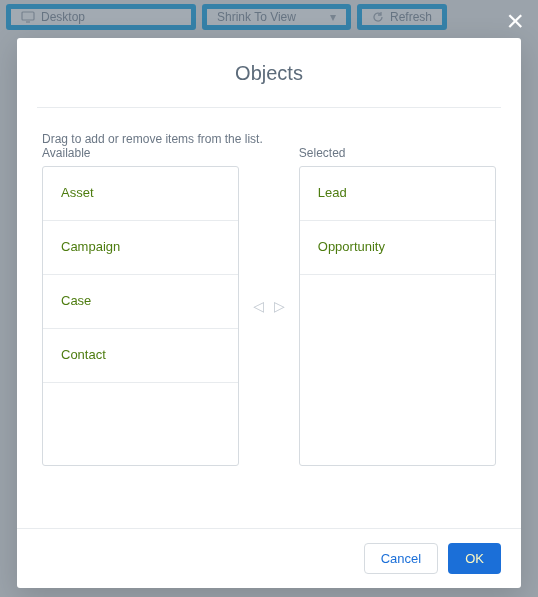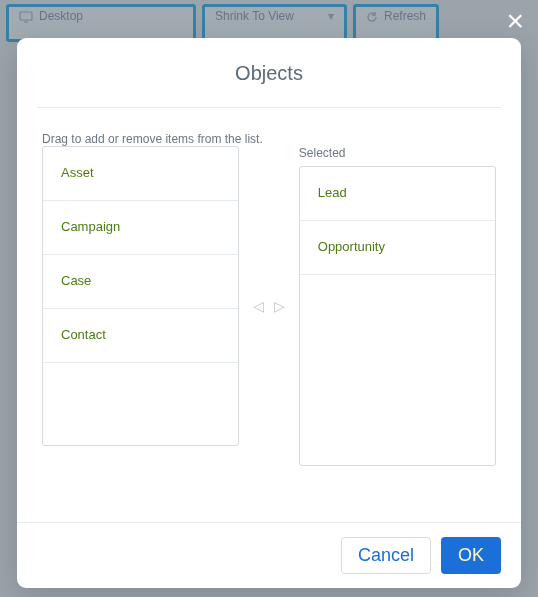--- a/index.html
+++ b/index.html
@@ -23,47 +23,47 @@
     }
     
     .backdrop-toolbar {
       display: flex;
       gap: 6px;
       padding: 4px 6px;
       align-items: center;
     }
     
     .bd-btn {
-      border: 3px solid #0ea5e9;
+      border: 5px solid #0ea5e9;
       background: #fff;
       border-radius: 3px;
-      padding: 16px 10px;
+      padding: 0 10px;
       font-size: 12px;
       color: #7b8795;
       display: flex;
-      align-items: flex-end;
+      align-items: center;
       gap: 6px;
       height: 26px;
     }
     .bd-btn svg { display: block; }
     
     .overlay {
       position: absolute;
       inset: 0;
       background: rgba(85, 100, 115, 0.55);
     }
     
     .modal {
       position: absolute;
       top: 38px;
       left: 17px;
       width: 504px;
       height: 550px;
       background: #fff;
-      border-radius: 9px;
+      border-radius: 3px;
       box-shadow: 0 8px 30px rgba(0,0,0,0.15);
       display: flex;
       flex-direction: column;
     }
     
     .close-x {
       position: absolute;
       top: 6px;
       right: 14px;
       color: #fff;
@@ -158,21 +158,21 @@
     .modal-footer {
       border-top: 1px solid #e8ebee;
       padding: 14px 20px;
       display: flex;
       justify-content: flex-end;
       gap: 10px;
     }
     
     .btn {
       border-radius: 4px;
-      font-size: 18px;
+      font-size: 13px;
       padding: 7px 16px;
       cursor: pointer;
       border: 1px solid transparent;
     }
     .btn-secondary {
       background: #fff;
       border-color: #d6dbe0;
       color: #1b6fd8;
     }
     .btn-primary {
@@ -214,20 +214,21 @@
   <div class="modal-header">
     <div class="modal-title">Objects</div>
   </div>
 
   <div class="modal-body">
     <div class="instruction">Drag to add or remove items from the list.</div>
 
     <div class="dual-list">
 
       <div class="panel-col">
+        <div class="panel-label">Available</div>
         <div class="listbox" id="available-list">
             <div class="list-item">Asset</div>
             <div class="list-item">Campaign</div>
             <div class="list-item">Case</div>
             <div class="list-item">Contact</div>
           </div>
       </div>
 
       <div class="arrow-col">
         <div class="arrow-row">

